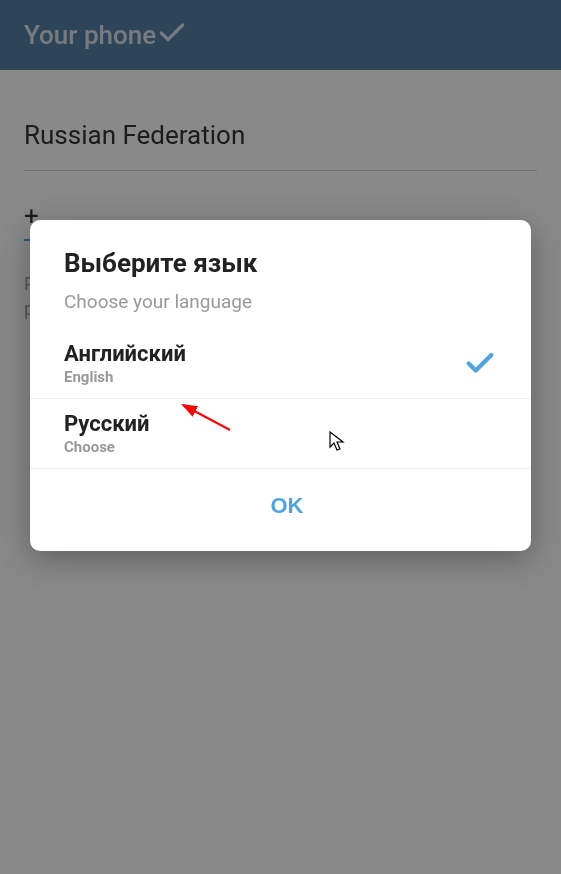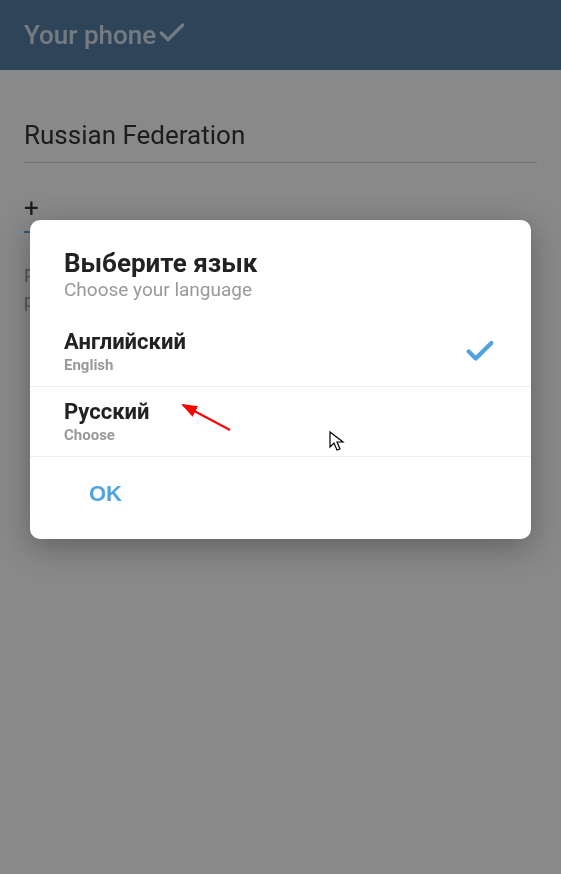--- a/index.html
+++ b/index.html
@@ -30,21 +30,21 @@
     }
     .header-check {
       color: #d5e0ea;
     }
     .content {
       padding: 30px 24px;
     }
     .country-field {
       font-size: 26px;
       color: #333;
-      padding: 20px 0 12px 0;
+      padding: 20px 0 20px 0;
       border-bottom: 1px solid #ccc;
     }
     .phone-row {
       display: flex;
       margin-top: 30px;
       gap: 16px;
     }
     .code-field {
       width: 60px;
       font-size: 26px;
@@ -77,21 +77,21 @@
       padding: 28px 34px 16px 34px;
     }
     .dialog-title {
       font-size: 26px;
       font-weight: 700;
       color: #222;
     }
     .dialog-subtitle {
       font-size: 19px;
       color: #999;
-      margin-top: 0;
+      margin-top: 12px;
     }
     .lang-option {
       display: flex;
       align-items: center;
       justify-content: space-between;
       padding: 12px 34px;
       border-bottom: 1px solid #eee;
       cursor: pointer;
       font-weight: bold;
     }
@@ -109,21 +109,21 @@
     .lang-english {
       font-size: 15px;
       color: #999;
       margin-top: 2px;
     }
     .check-icon {
       color: #4fa4e0;
     }
     .dialog-footer {
       display: flex;
-      justify-content: flex-start;
+      justify-content: center;
       padding: 16px 34px 24px 34px;
       margin-left: 13px;
     }
     .ok-button {
       background: none;
       border: none;
       color: #4fa4e0;
       font-size: 22px;
       font-weight: 700;
       cursor: pointer;

